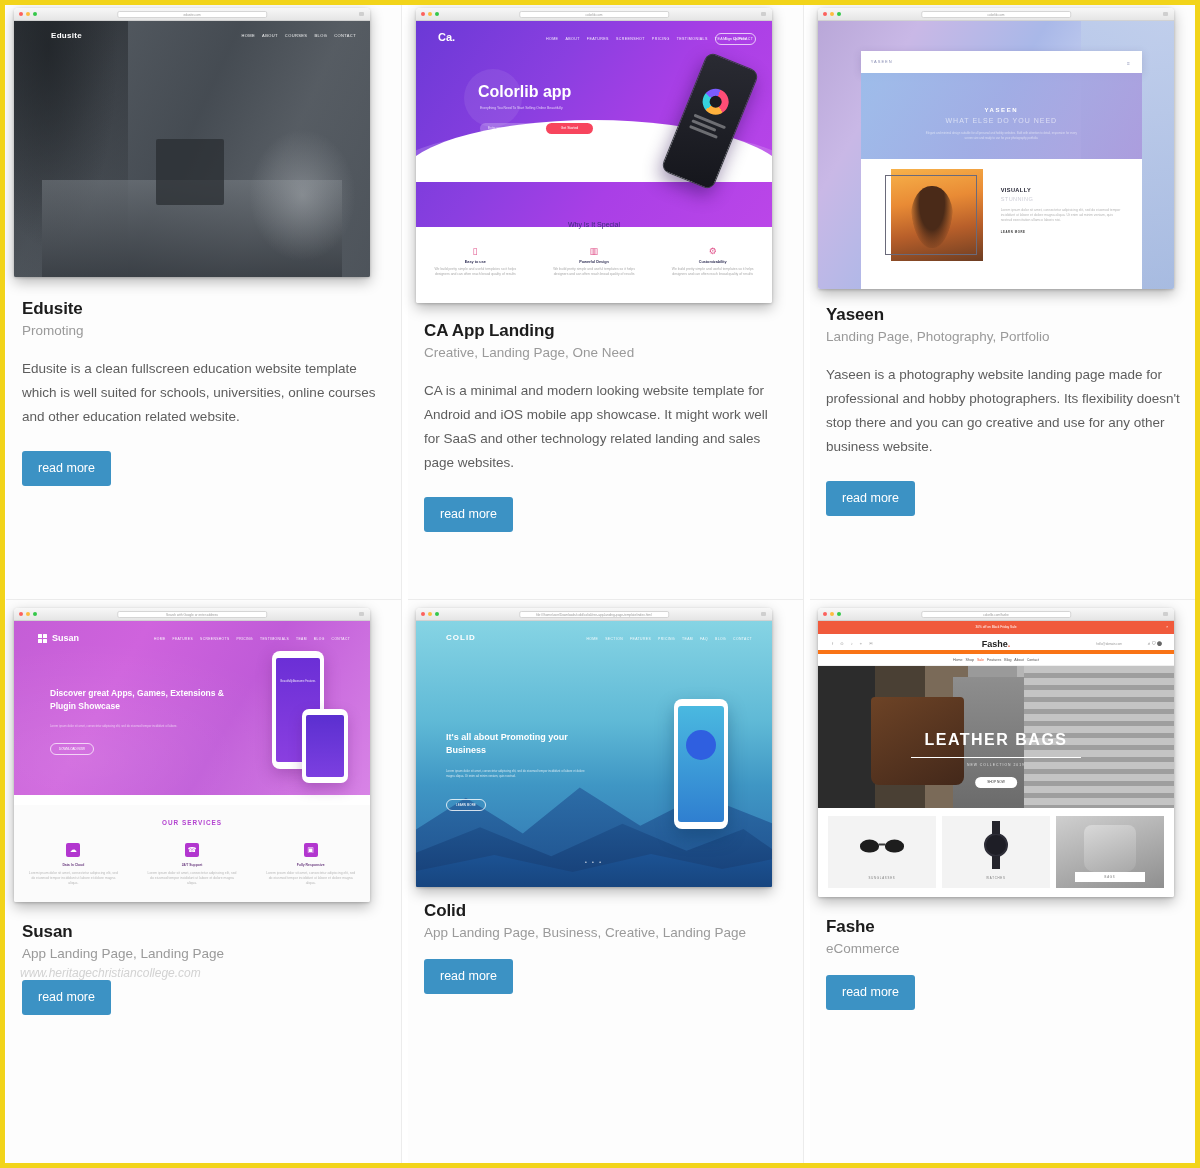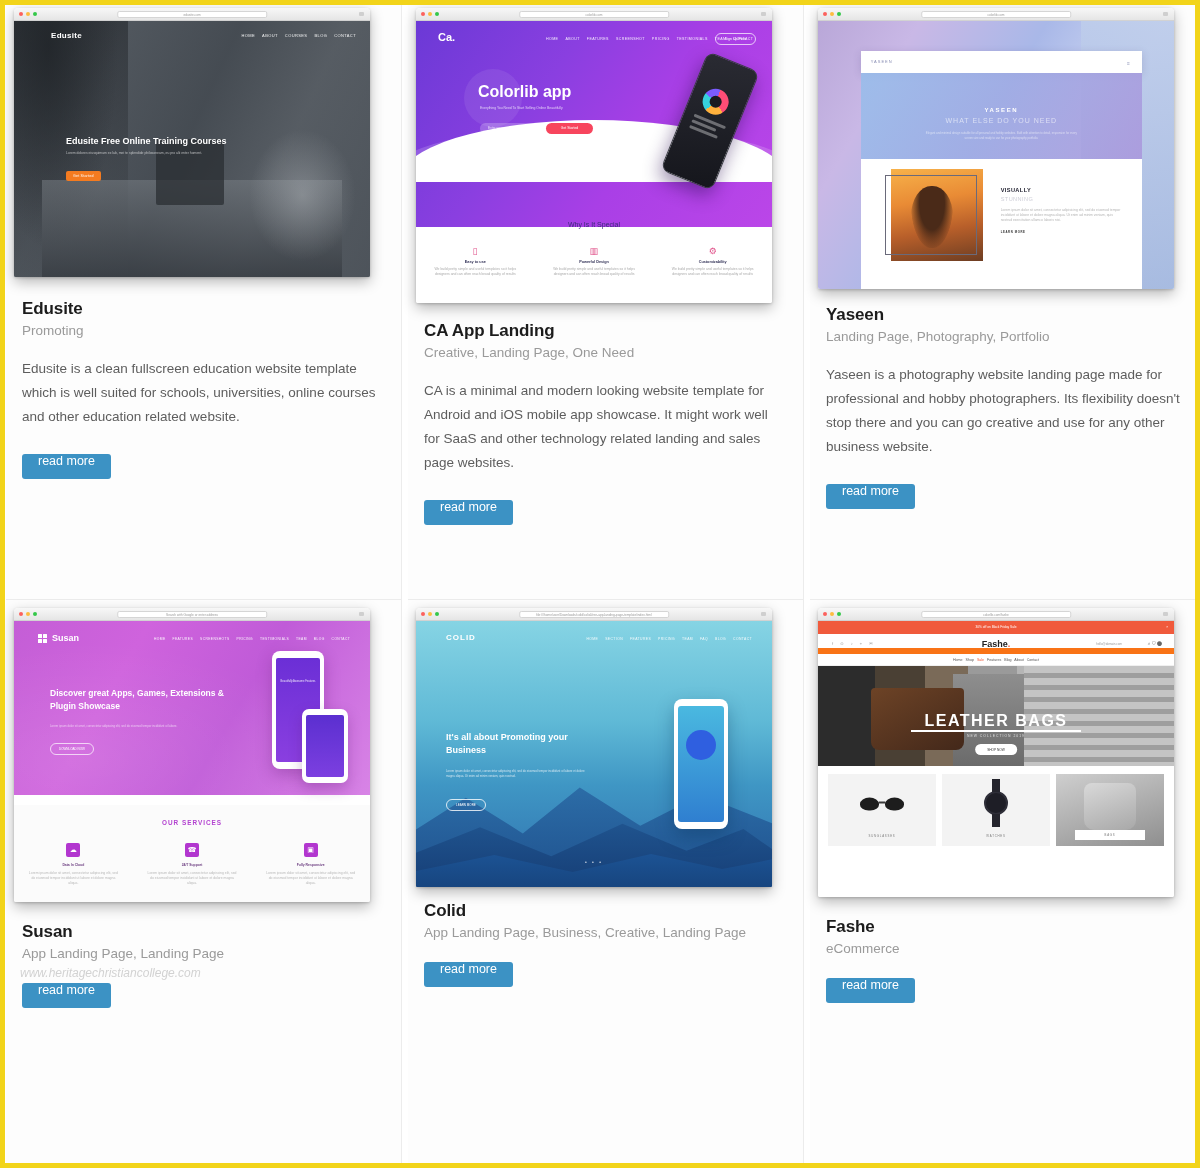--- a/index.html
+++ b/index.html
@@ -88,21 +88,21 @@
   }
   .cats { font-size: 13.5px; color: #9a9a9a; margin: 0 0 19px 0; }
   .desc {
     font-size: 13.5px; color: #5d5d5d; line-height: 1.78;
     margin: 0 0 22px 0;
   }
   .read-more {
     display: inline-block;
     background: #3c92c4; color: #fff;
     font-size: 12.5px;
-    padding: 0 16px 11px 16px;
+    padding: 10px 16px 11px 16px;
     border: none; border-radius: 3px;
     cursor: pointer;
     font-family: inherit;
   }
   .watermark {
     position: absolute;
     font-size: 12px; color: rgba(140,140,140,.38);
     white-space: nowrap; pointer-events: none; font-style: italic;
   }
 
@@ -301,29 +301,29 @@
     background:#fff; border-radius:8px; box-shadow:0 8px 18px rgba(10,50,90,.35); padding:7px 4px;
   }
   .co-screen { width:100%; height:100%; background:linear-gradient(180deg,#4ab9e0,#2f7fd0); border-radius:3px; position:relative; overflow:hidden; }
   .co-orb { position:absolute; left:50%; top:34%; transform:translate(-50%,-50%); width:30px; height:30px; border-radius:50%; background:#2f5fe0; }
   .co-dots { position:absolute; left:0; right:0; bottom:22px; text-align:center; color:rgba(255,255,255,.8); font-size:5px; letter-spacing:2px; }
 
   
   .fa-vp { height:276px; background:#fff; }
   .fa-banner { height:13px; background:#f05a3c; color:#fff; font-size:3.2px; text-align:center; line-height:13px; position:relative; }
   .fa-banner .x { position:absolute; right:6px; top:0; }
-  .fa-top { height:20px; background:#fff; position:relative; border-bottom:6px solid #f97316; }
+  .fa-top { height:20px; background:#fff; position:relative; border-bottom:4px solid #f97316; }
   .fa-social { position:absolute; left:14px; top:7px; font-size:4px; color:#9a9a9a; letter-spacing:3px; }
   .fa-brand { position:absolute; left:50%; transform:translateX(-50%); top:5px; font-size:9px; font-weight:700; color:#222; }
   .fa-brand i { color:#f05a3c; font-style:normal; }
   .fa-acct { position:absolute; right:52px; top:8px; font-size:3px; color:#9a9a9a; }
   .fa-icons { position:absolute; right:12px; top:6px; font-size:5px; color:#666; }
   .fa-nav2 { height:12px; text-align:center; font-size:3.6px; color:#555; line-height:12px; border-bottom:1px solid #f0f0f0; }
   .fa-nav2 em { color:#f05a3c; font-style:normal; }
-  .fa-hero { position:relative; height:100px; overflow:hidden; background:#a21caf; }
+  .fa-hero { position:relative; height:142px; overflow:hidden; background:#a21caf; }
   .fa-hero-bg {
     position:absolute; inset:0;
     background: linear-gradient(90deg,#2c2c2c 0 16%, #4a4034 16% 30%, #7a6a58 30% 42%, #9a9a9a 42% 56%, #b5b5b5 56% 100%);
   }
   .fa-louver { position:absolute; right:0; top:0; width:42%; height:100%;
     background: repeating-linear-gradient(180deg,#c4c4c4 0 7px,#9e9e9e 7px 12px); }
   .fa-bag { position:absolute; left:15%; top:22%; width:26%; height:62%;
     background:linear-gradient(150deg,#6d4326,#43281a); border-radius:4px 4px 8px 8px; }
   .fa-legs { position:absolute; left:38%; top:8%; width:20%; height:92%;
     background:linear-gradient(180deg,#8e8e8e,#6b6b6b); }
@@ -371,25 +371,20 @@
             <div class="edu-mon"></div>
           </div>
           <div class="edu-logo">Edusite</div>
           <div class="edu-nav mini-nav">
             <span>HOME</span>
             <span>ABOUT</span>
             <span>COURSES</span>
             <span>BLOG</span>
             <span>CONTACT</span>
           </div>
-          <div class="edu-hero">
-            <div class="edu-h1">Edusite Free Online Training Courses</div>
-            <div class="edu-p tiny">Lorem dolores eiusquimam ex lab, mei te splendide philosoneam, eu pro alii enter homent.</div>
-            <span class="edu-btn">Get Started</span>
-          </div>
         </div>
       </div>
     </div>
     <div class="body">
       <h3 class="title">Edusite</h3>
       <div class="cats">Promoting</div>
       <p class="desc">Edusite is a clean fullscreen education website template which is well suited for schools, universities, online courses and other education related website.</p>
       <button class="read-more">read more</button>
     </div>
   </div>

